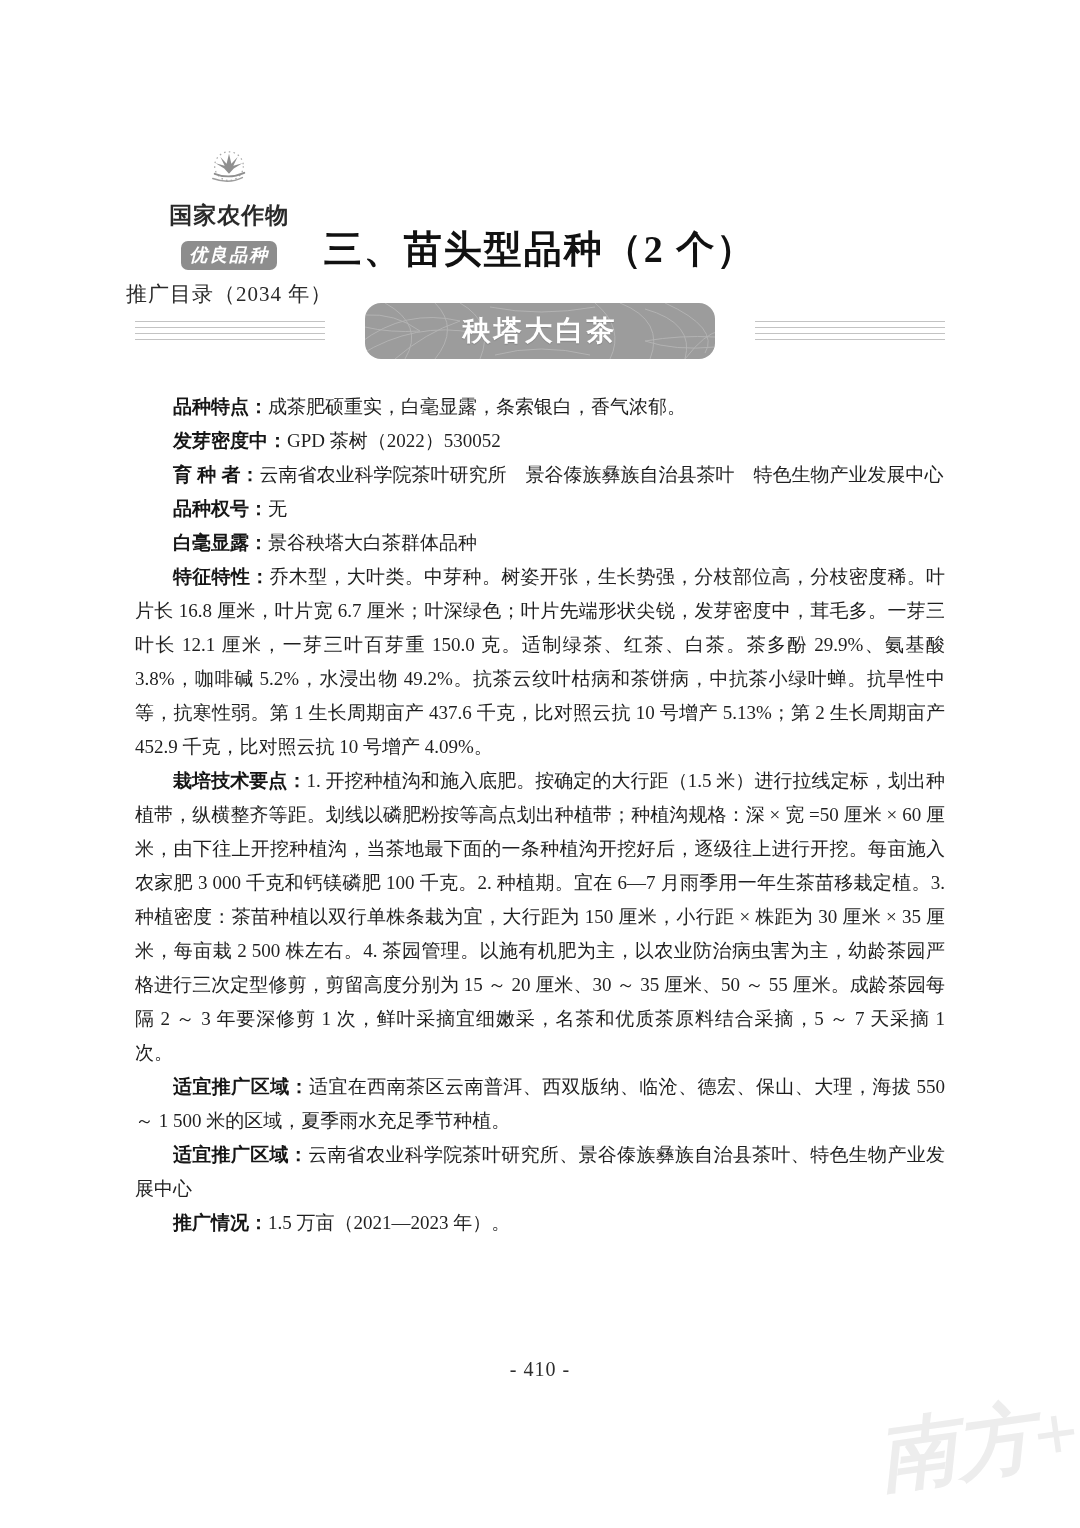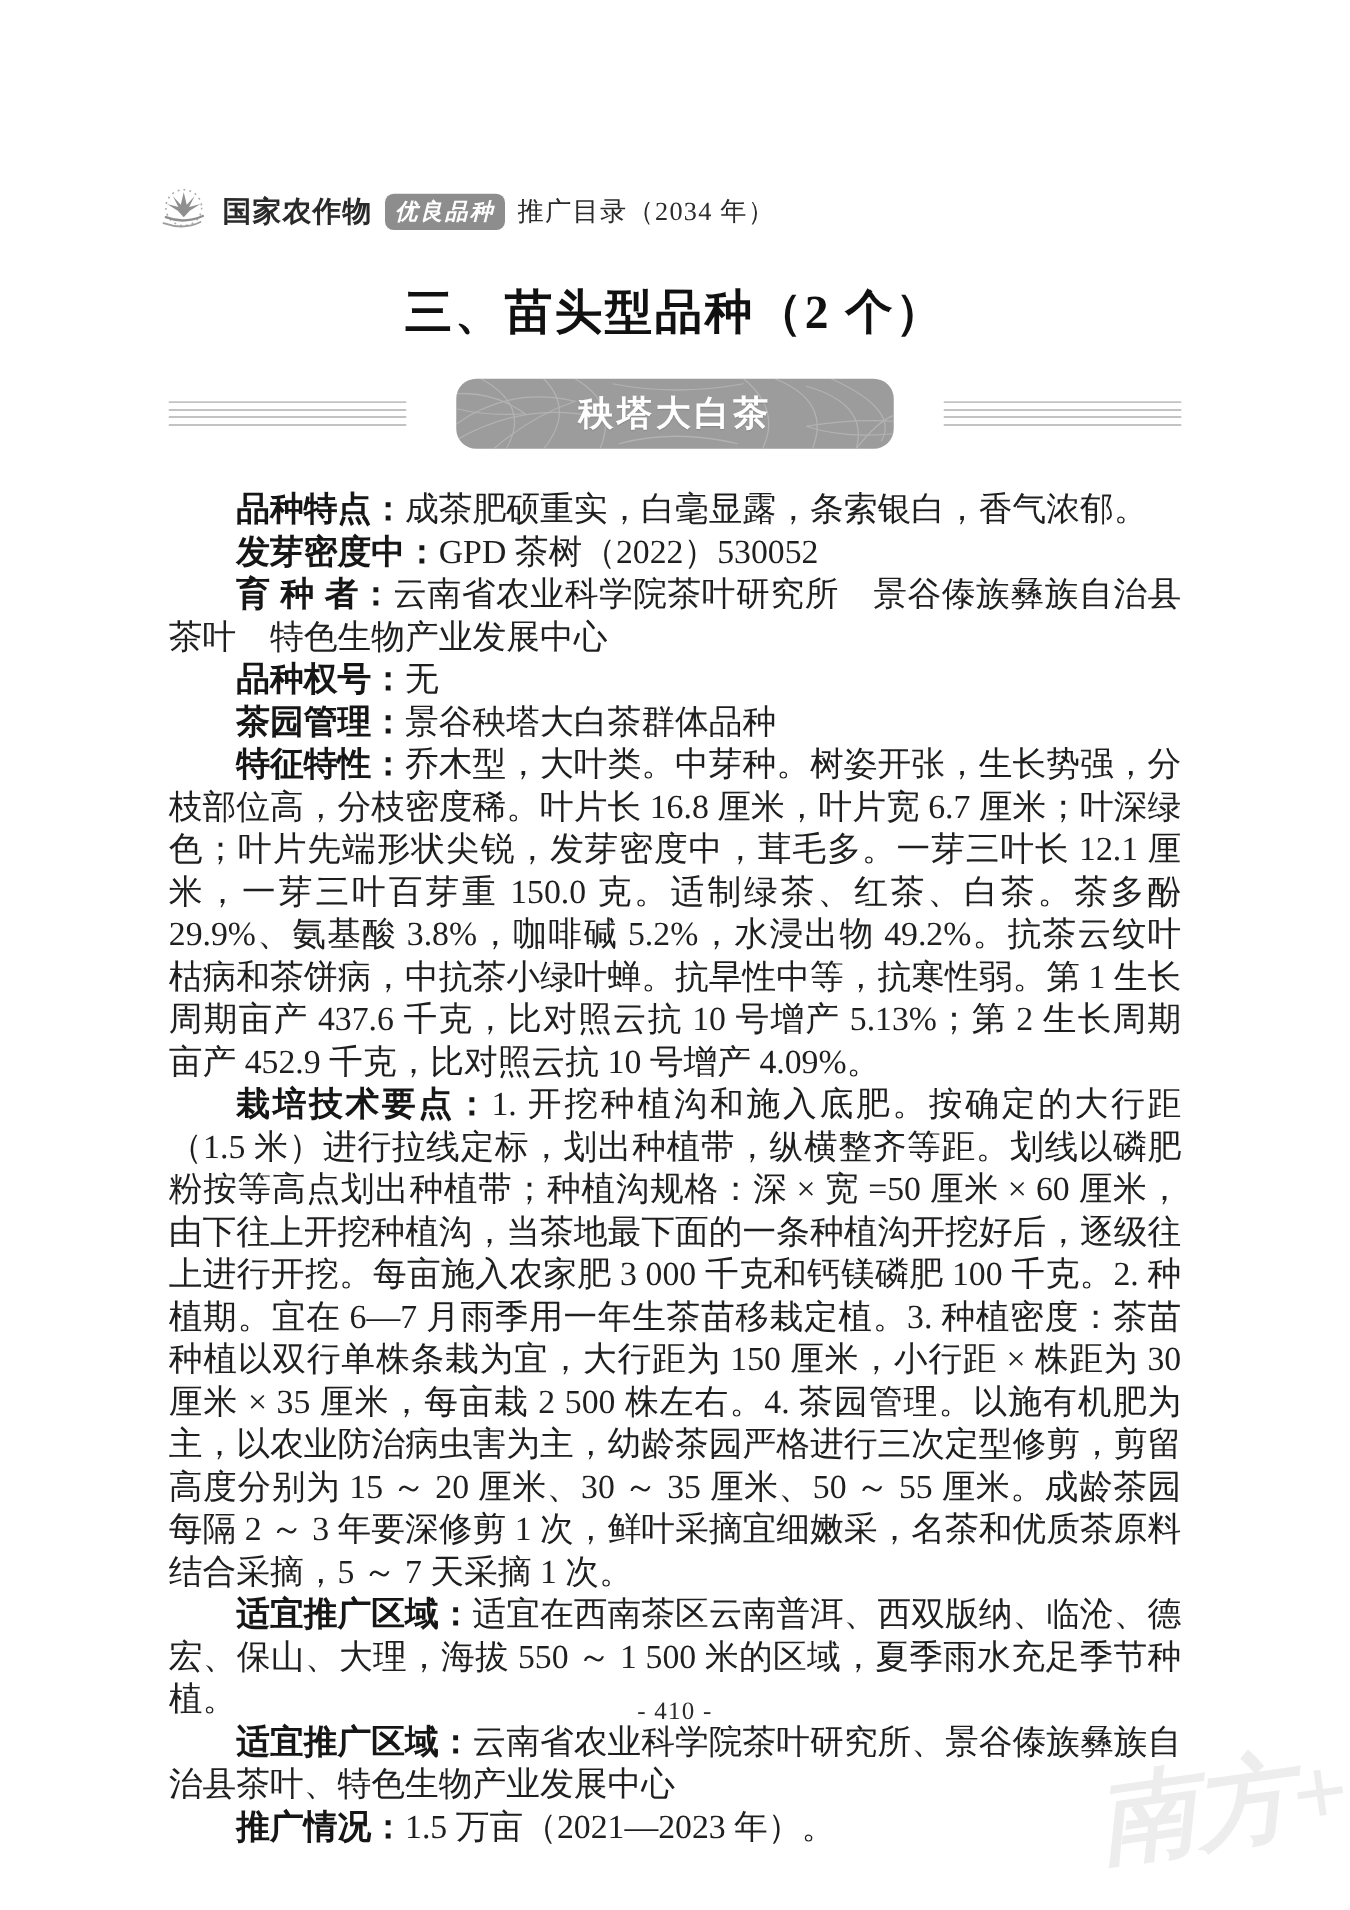--- a/index.html
+++ b/index.html
@@ -15,21 +15,21 @@
     width:1080px;height:1528px;
     margin:0 auto;
     background:#ffffff;
     overflow:hidden;
     font-family:"Liberation Serif","DejaVu Serif",serif;
     color:var(--text);
   }
   
   .runhead{
     position:absolute;top:148px;left:126px;
-    display:flex;align-items:center;gap:10px;
+    display:flex;align-items:center;gap:10px;flex-direction:column;
   }
   .runhead .logo{width:42px;height:42px;flex:0 0 auto;}
   .runhead .brand-bold{
     font-family:"Liberation Sans","DejaVu Sans",sans-serif;
     font-weight:700;font-size:23px;letter-spacing:1px;color:#2a2a2a;
   }
   .runhead .badge{
     background:var(--badge-gray);
     color:#fff;
     font-style:italic;font-weight:700;
@@ -68,21 +68,21 @@
   .banner .banner-label{
     position:relative;z-index:2;
     color:#ffffff;
     font-family:"Liberation Sans","DejaVu Sans",sans-serif;
     font-weight:700;font-size:28px;letter-spacing:3px;
     text-shadow:0 1px 1px rgba(0,0,0,.15);
   }
   
   .content{
     position:absolute;top:390px;left:135px;width:810px;
-    font-size:27px;line-height:34px;
+    font-size:19px;line-height:34px;
     text-align:justify;
   }
   .content p{margin:0;text-indent:2em;}
   .content .lbl{
     font-family:"Liberation Sans","DejaVu Sans",sans-serif;
     font-weight:700;color:#161616;
   }
   
   .pageno{
     position:absolute;top:1358px;left:0;width:100%;
@@ -141,21 +141,21 @@
       <span class="banner-label">秧塔大白茶</span>
     </div>
     <div class="rules"></div>
   </div>
 
   <div class="content">
     <p><span class="lbl">品种特点：</span><span>成茶肥硕重实，白毫显露，条索银白，香气浓郁。</span></p>
     <p><span class="lbl">发芽密度中：</span><span>GPD 茶树（2022）530052</span></p>
     <p><span class="lbl">育 种 者：</span><span>云南省农业科学院茶叶研究所　景谷傣族彝族自治县茶叶　特色生物产业发展中心</span></p>
     <p><span class="lbl">品种权号：</span><span>无</span></p>
-    <p><span class="lbl">茶园管理：</span><span>景谷秧塔大白茶群体品种</span></p>
+    <p><span class="lbl">白毫显露：</span><span>景谷秧塔大白茶群体品种</span></p>
     <p><span class="lbl">特征特性：</span><span>乔木型，大叶类。中芽种。树姿开张，生长势强，分枝部位高，分枝密度稀。叶片长 16.8 厘米，叶片宽 6.7 厘米；叶深绿色；叶片先端形状尖锐，发芽密度中，茸毛多。一芽三叶长 12.1 厘米，一芽三叶百芽重 150.0 克。适制绿茶、红茶、白茶。茶多酚 29.9%、氨基酸 3.8%，咖啡碱 5.2%，水浸出物 49.2%。抗茶云纹叶枯病和茶饼病，中抗茶小绿叶蝉。抗旱性中等，抗寒性弱。第 1 生长周期亩产 437.6 千克，比对照云抗 10 号增产 5.13%；第 2 生长周期亩产 452.9 千克，比对照云抗 10 号增产 4.09%。</span></p>
     <p><span class="lbl">栽培技术要点：</span><span>1. 开挖种植沟和施入底肥。按确定的大行距（1.5 米）进行拉线定标，划出种植带，纵横整齐等距。划线以磷肥粉按等高点划出种植带；种植沟规格：深 × 宽 =50 厘米 × 60 厘米，由下往上开挖种植沟，当茶地最下面的一条种植沟开挖好后，逐级往上进行开挖。每亩施入农家肥 3 000 千克和钙镁磷肥 100 千克。2. 种植期。宜在 6—7 月雨季用一年生茶苗移栽定植。3. 种植密度：茶苗种植以双行单株条栽为宜，大行距为 150 厘米，小行距 × 株距为 30 厘米 × 35 厘米，每亩栽 2 500 株左右。4. 茶园管理。以施有机肥为主，以农业防治病虫害为主，幼龄茶园严格进行三次定型修剪，剪留高度分别为 15 ～ 20 厘米、30 ～ 35 厘米、50 ～ 55 厘米。成龄茶园每隔 2 ～ 3 年要深修剪 1 次，鲜叶采摘宜细嫩采，名茶和优质茶原料结合采摘，5 ～ 7 天采摘 1 次。</span></p>
     <p><span class="lbl">适宜推广区域：</span><span>适宜在西南茶区云南普洱、西双版纳、临沧、德宏、保山、大理，海拔 550 ～ 1 500 米的区域，夏季雨水充足季节种植。</span></p>
     <p><span class="lbl">适宜推广区域：</span><span>云南省农业科学院茶叶研究所、景谷傣族彝族自治县茶叶、特色生物产业发展中心</span></p>
     <p><span class="lbl">推广情况：</span><span>1.5 万亩（2021—2023 年）。</span></p>
   </div>
 
   <div class="pageno">- 410 -</div>
 
   <div class="watermark">南方+</div>

